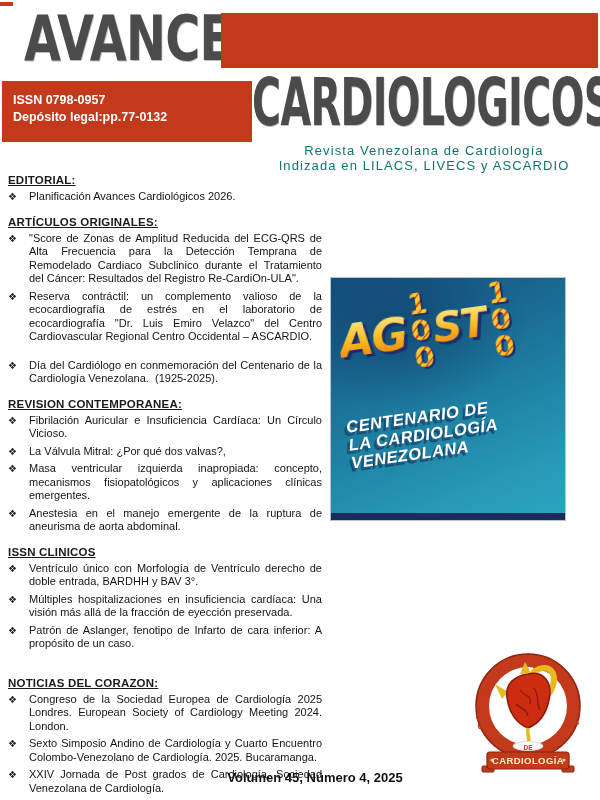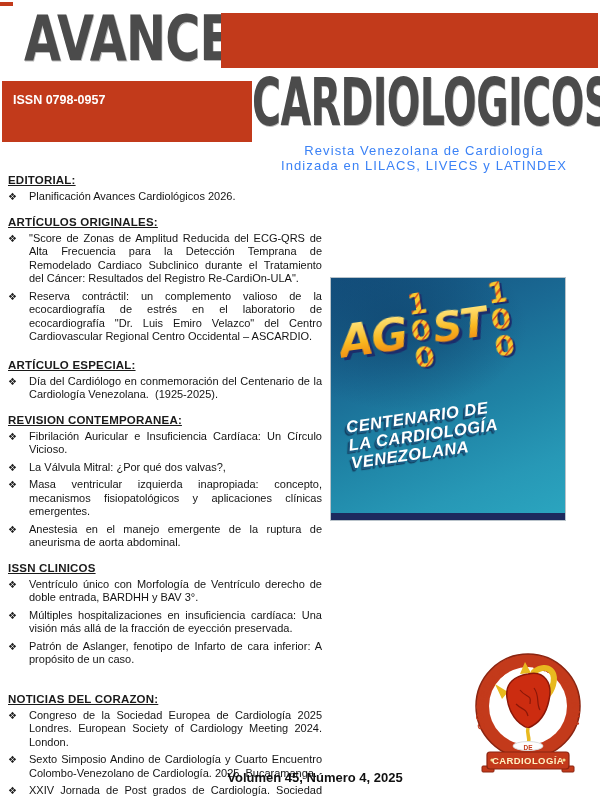--- a/index.html
+++ b/index.html
@@ -24,21 +24,21 @@
     padding:11px 14px 0 11px;box-sizing:border-box;
   }
   .title-cardiologicos{
     position:absolute;left:252px;top:70px;
     font-family:"DejaVu Sans", sans-serif;font-weight:bold;font-size:66px;line-height:1;
     color:#4b4b4b;white-space:nowrap;transform:scaleX(0.60);transform-origin:left top;
     text-shadow:1px 1px 0 #bdbdbd;letter-spacing:-1px;
   }
   .journal-subtitle{
     position:absolute;left:250px;top:144px;width:348px;text-align:center;
-    color:#3b82f6;font-size:13px;line-height:14.5px;letter-spacing:1.1px;white-space:nowrap;
+    color:#0f766e;font-size:13px;line-height:14.5px;letter-spacing:1.1px;white-space:nowrap;
   }
   
   .toc{position:absolute;left:8px;top:166px;width:314px;}
   .toc-section{margin-top:12px;}
   .toc-section:first-child{margin-top:8px;}
   .toc-section:nth-child(3){margin-top:15px;}
   .toc-section:nth-child(6){margin-top:26px;}
   .toc-heading{
     font-size:11.5px;font-weight:bold;text-decoration:underline;
     letter-spacing:0.2px;margin:0 0 3px 0;
@@ -97,27 +97,28 @@
 <div class="page">
 
   <div class="top-dash"></div>
 
   <div class="title-avances">AVANCES</div>
 
   <div class="red-banner-top"></div>
 
   <div class="issn-box">
     <div>ISSN 0798-0957</div>
+    <div>Depósito legal:pp.77-0132</div>
   </div>
 
   <div class="title-cardiologicos">CARDIOLOGICOS</div>
 
   <div class="journal-subtitle">
     <div>Revista Venezolana de Cardiología</div>
-    <div>Indizada en LILACS, LIVECS y LATINDEX</div>
+    <div>Indizada en LILACS, LIVECS y ASCARDIO</div>
   </div>
 
   <div class="toc" id="toc">
       <div class="toc-section">
         <div class="toc-heading">EDITORIAL:</div>
         <div class="toc-item">
           <span class="toc-bullet">❖</span>
           <span class="toc-item-text">Planificación Avances Cardiológicos 2026.</span>
         </div>
       </div>
@@ -126,21 +127,20 @@
         <div class="toc-item">
           <span class="toc-bullet">❖</span>
           <span class="toc-item-text">"Score de Zonas de Amplitud Reducida del ECG-QRS de Alta Frecuencia para la Detección Temprana de Remodelado Cardiaco Subclinico durante el Tratamiento del Cáncer: Resultados del Registro Re-CardiOn-ULA".</span>
         </div>
         <div class="toc-item">
           <span class="toc-bullet">❖</span>
           <span class="toc-item-text">Reserva contráctil: un complemento valioso de la ecocardiografía de estrés en el laboratorio de ecocardiografía "Dr. Luis Emiro Velazco" del Centro Cardiovascular Regional Centro Occidental – ASCARDIO.</span>
         </div>
       </div>
       <div class="toc-section">
-        <div class="toc-heading">ARTÍCULO ESPECIAL:</div>
         <div class="toc-item">
           <span class="toc-bullet">❖</span>
           <span class="toc-item-text">Día del Cardiólogo en conmemoración del Centenario de la Cardiología Venezolana.&nbsp;&nbsp;(1925-2025).</span>
         </div>
       </div>
       <div class="toc-section">
         <div class="toc-heading">REVISION CONTEMPORANEA:</div>
         <div class="toc-item">
           <span class="toc-bullet">❖</span>
           <span class="toc-item-text">Fibrilación Auricular e Insuficiencia Cardíaca: Un Círculo Vicioso.</span>

